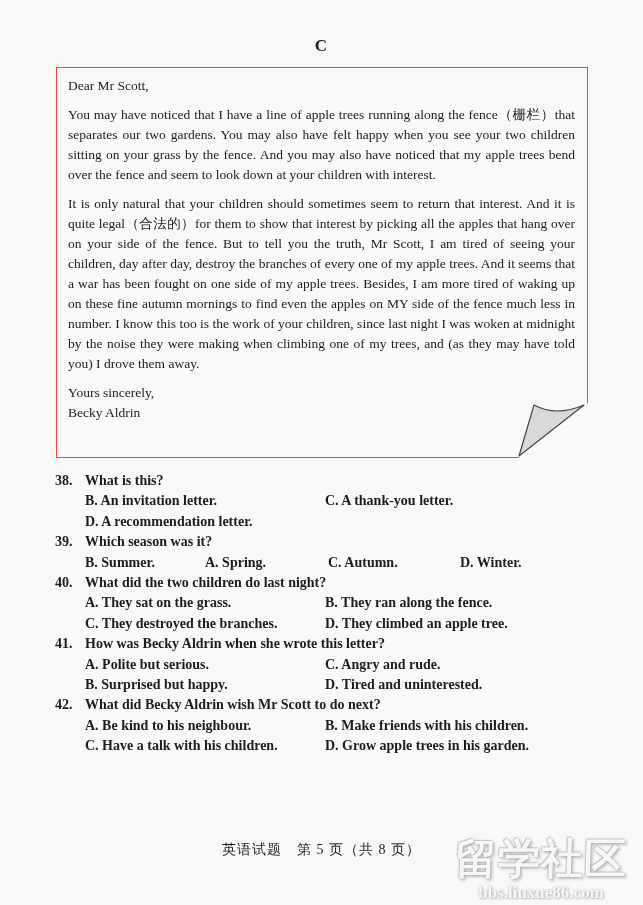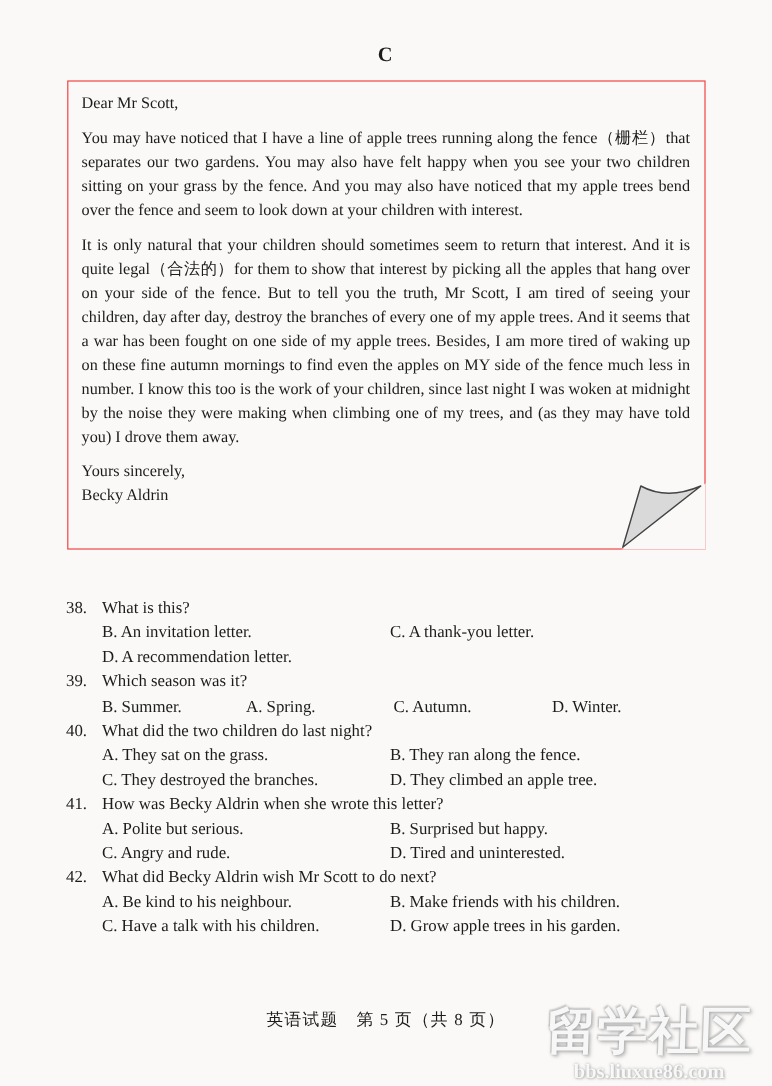--- a/index.html
+++ b/index.html
@@ -30,23 +30,24 @@
   }
   .letter-box p { margin:0; }
   .letter-box p.spaced { margin-top:9px; }
   .page-curl {
     position:absolute;
     right:-1px; bottom:-1px;
     width:90px; height:72px;
     display:block;
   }
   .questions {
-    margin:40px 45px 0 55px;
+    margin:13px 45px 0 55px;
     font-size:14px;
     line-height:20.4px;
+    font-weight:bold;
   }
   .q-line { display:flex; }
   .q-num { flex:none; width:30px; }
   .q-text { flex:1; }
   .q-options {
     margin-left:30px;
     display:grid;
   }
   .cols-2 { grid-template-columns:240px 1fr; }
   .cols-4 { grid-template-columns:120px 123px 132px 1fr; }
@@ -148,22 +149,22 @@
       </div>
     </div>
 
     <div class="question">
       <div class="q-line">
         <span class="q-num">41.</span>
         <span class="q-text">How was Becky Aldrin when she wrote this letter?</span>
       </div>
       <div class="q-options cols-2">
         <span>A. Polite but serious.</span>
+        <span>C. Angry and rude.</span>
         <span>B. Surprised but happy.</span>
-        <span>C. Angry and rude.</span>
         <span>D. Tired and uninterested.</span>
       </div>
     </div>
 
     <div class="question">
       <div class="q-line">
         <span class="q-num">42.</span>
         <span class="q-text">What did Becky Aldrin wish Mr Scott to do next?</span>
       </div>
       <div class="q-options cols-2">

